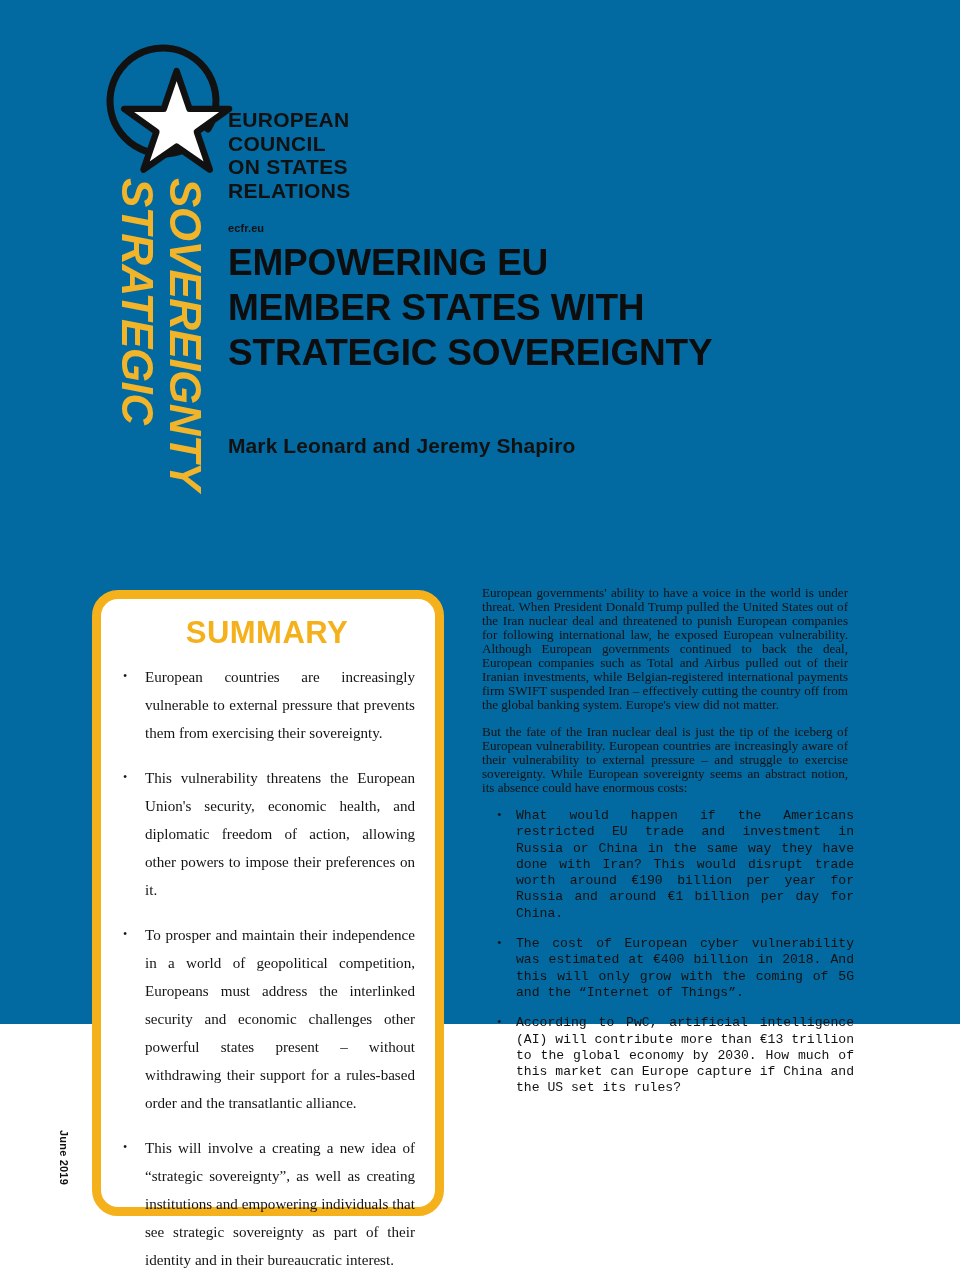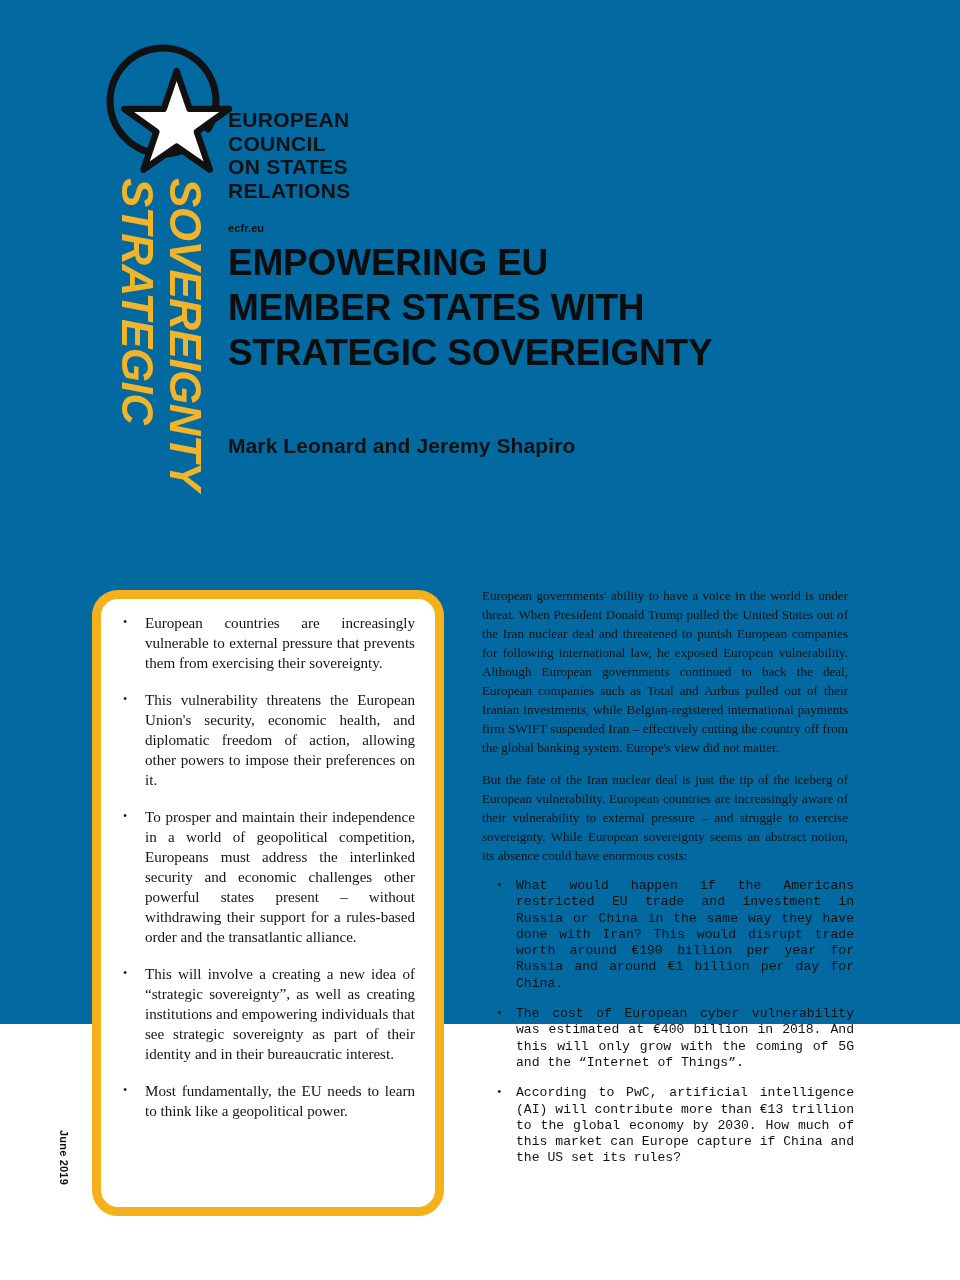--- a/index.html
+++ b/index.html
@@ -164,21 +164,21 @@
     list-style: none;
     margin: 0;
     padding: 0;
   }
   .summary-list li {
     position: relative;
     padding-left: 26px;
     margin-bottom: 17px;
     font-family: "Liberation Serif", serif;
     font-size: 15.1px;
-    line-height: 20px;
+    line-height: 28px;
     text-align: justify;
     color: #141414;
   }
   .summary-list li::before {
     content: "\2022";
     position: absolute;
     left: 4px;
     top: -1px;
     font-size: 12px;
     color: #141414;
@@ -188,21 +188,21 @@
   .main-col {
     position: absolute;
     left: 482px;
     top: 586px;
     width: 372px;
   }
   .main-col p {
     margin: 0 6px 13px 0;
     font-family: "Liberation Serif", serif;
     font-size: 13.1px;
-    line-height: 19px;
+    line-height: 14px;
     text-align: justify;
     color: #121212;
   }
   .main-list {
     list-style: none;
     margin: 4px 0 0 0;
     padding: 0;
   }
   .main-list li {
     position: relative;
@@ -257,20 +257,21 @@
     </div>
 
     <div class="doc-authors">Mark Leonard and Jeremy Shapiro</div>
   </div>
 
   <div class="date-rail">
     <span class="dtext">June 2019</span>
   </div>
 
   <div class="summary-box">
+    <div class="summary-heading">SUMMARY</div>
     <ul class="summary-list">
       <li>European countries are increasingly vulnerable to external pressure that prevents them from exercising their sovereignty.</li>
       <li>This vulnerability threatens the European Union's security, economic health, and diplomatic freedom of action, allowing other powers to impose their preferences on it.</li>
       <li>To prosper and maintain their independence in a world of geopolitical competition, Europeans must address the interlinked security and economic challenges other powerful states present – without withdrawing their support for a rules-based order and the transatlantic alliance.</li>
       <li>This will involve a creating a new idea of “strategic sovereignty”, as well as creating institutions and empowering individuals that see strategic sovereignty as part of their identity and in their bureaucratic interest.</li>
       <li>Most fundamentally, the EU needs to learn to think like a geopolitical power.</li>
     </ul>
   </div>
 
   <div class="main-col">

